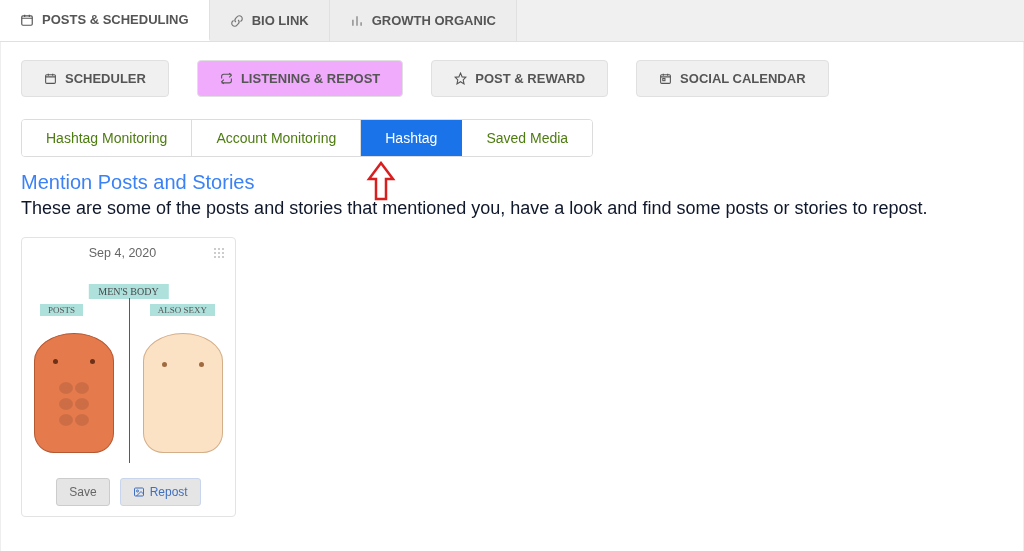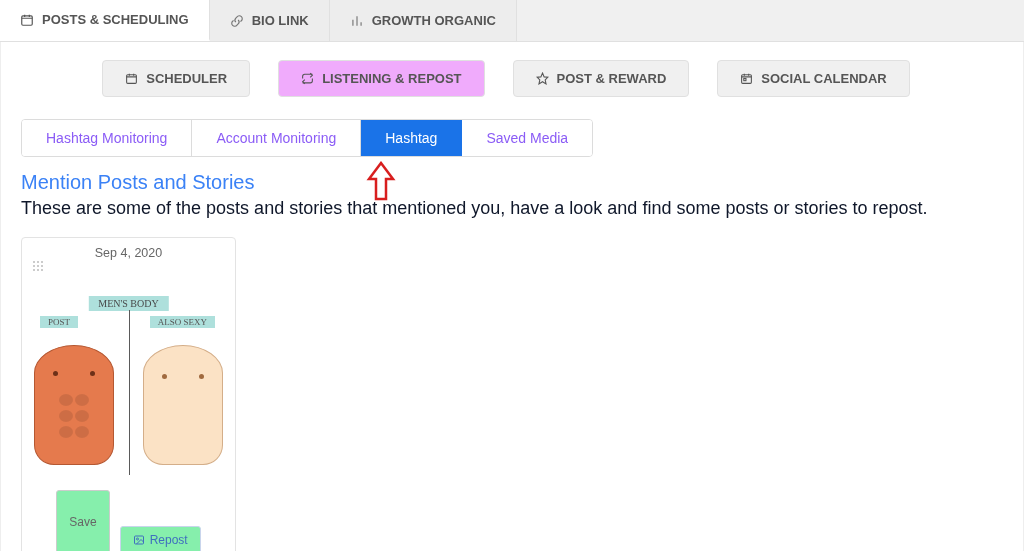--- a/index.html
+++ b/index.html
@@ -42,21 +42,20 @@
     border: 1px solid #eee;
     border-top: none;
     padding: 18px 10px 40px 10px;
   }
 
   
   .secondary-tabs {
     display: flex;
     gap: 16px;
     margin: 0 10px 8px 10px;
-    justify-content: center;
   }
   .secondary-tab {
     display: flex;
     align-items: center;
     padding: 10px 22px;
     font-size: 13px;
     font-weight: 700;
     color: #555;
     background: #f0f0f0;
     border: 1px solid #e0e0e0;
@@ -74,21 +73,21 @@
     display: flex;
     margin: 22px 10px 0 10px;
     border: 1px solid #dcdcdc;
     border-radius: 4px;
     overflow: hidden;
     width: fit-content;
   }
   .sub-tab {
     padding: 10px 24px;
     font-size: 14px;
-    color: #8b5cf6;
+    color: #4d7c0f;
     background: #fff;
     border-right: 1px solid #dcdcdc;
     cursor: pointer;
   }
   .sub-tab:last-child { border-right: none; }
   .sub-tab.active {
     background: #1a73e8;
     color: #fff;
     border-right: 1px solid #1a73e8;
   }
@@ -118,22 +117,22 @@
   .card {
     width: 215px;
     border: 1px solid #e3e3e3;
     border-radius: 4px;
     background: #fff;
     margin-left: 10px;
   }
   .card-head {
     display: flex;
     justify-content: space-between;
+    align-items: center;
     padding: 8px 10px;
-    flex-direction: column;
   }
   .card-date {
     font-size: 12.5px;
     color: #666;
     flex: 1;
     text-align: center;
   }
   .grip { color:#bbb; font-size:12px; }
   .card-image {
     width: 100%;
@@ -146,31 +145,30 @@
     display: flex;
     justify-content: center;
     gap: 10px;
     padding: 10px;
   }
   .btn {
     padding: 6px 12px;
     font-size: 12px;
     border: 1px solid #ccc;
     border-radius: 3px;
-    background: #86efac;
+    background: #e5e5e5;
     color: #666;
     cursor: pointer;
     display: flex;
     align-items: center;
     gap: 5px;
   }
   .btn.repost {
     color: #3f6fbf;
     border-color: #c9d5ec;
-    margin-top: 36px;
   }
   .ticon { display:inline-block; vertical-align:middle; }
 
   
   .banner {
     position:absolute; top:16px; left:50%; transform:translateX(-50%);
     background:#aee0dc; padding:2px 10px; font-size:10px;
     font-family:"Comic Sans MS", cursive; color:#48494a;
   }
   .label-left {
@@ -285,21 +283,21 @@
             <circle cx="2" cy="6" r="1"></circle>
             <circle cx="6" cy="6" r="1"></circle>
             <circle cx="10" cy="6" r="1"></circle>
             <circle cx="2" cy="10" r="1"></circle>
             <circle cx="6" cy="10" r="1"></circle>
             <circle cx="10" cy="10" r="1"></circle>
           </svg>
       </div>
       <div class="card-image">
         <span class="banner">MEN'S BODY</span>
-        <span class="label-left">POST</span>
+        <span class="label-left">POSTS</span>
         <span class="label-right">ALSO SEXY</span>
         <div class="divider"></div>
         <div class="torso left">
           <span class="nip" style="top:25px;left:18px;"></span>
           <span class="nip" style="top:25px;right:18px;"></span>
           <span class="ab" style="top:48px;left:24px;width:14px;height:12px;"></span>
           <span class="ab" style="top:48px;right:24px;width:14px;height:12px;"></span>
           <span class="ab" style="top:64px;left:24px;width:14px;height:12px;"></span>
           <span class="ab" style="top:64px;right:24px;width:14px;height:12px;"></span>
           <span class="ab" style="top:80px;left:24px;width:14px;height:12px;"></span>

